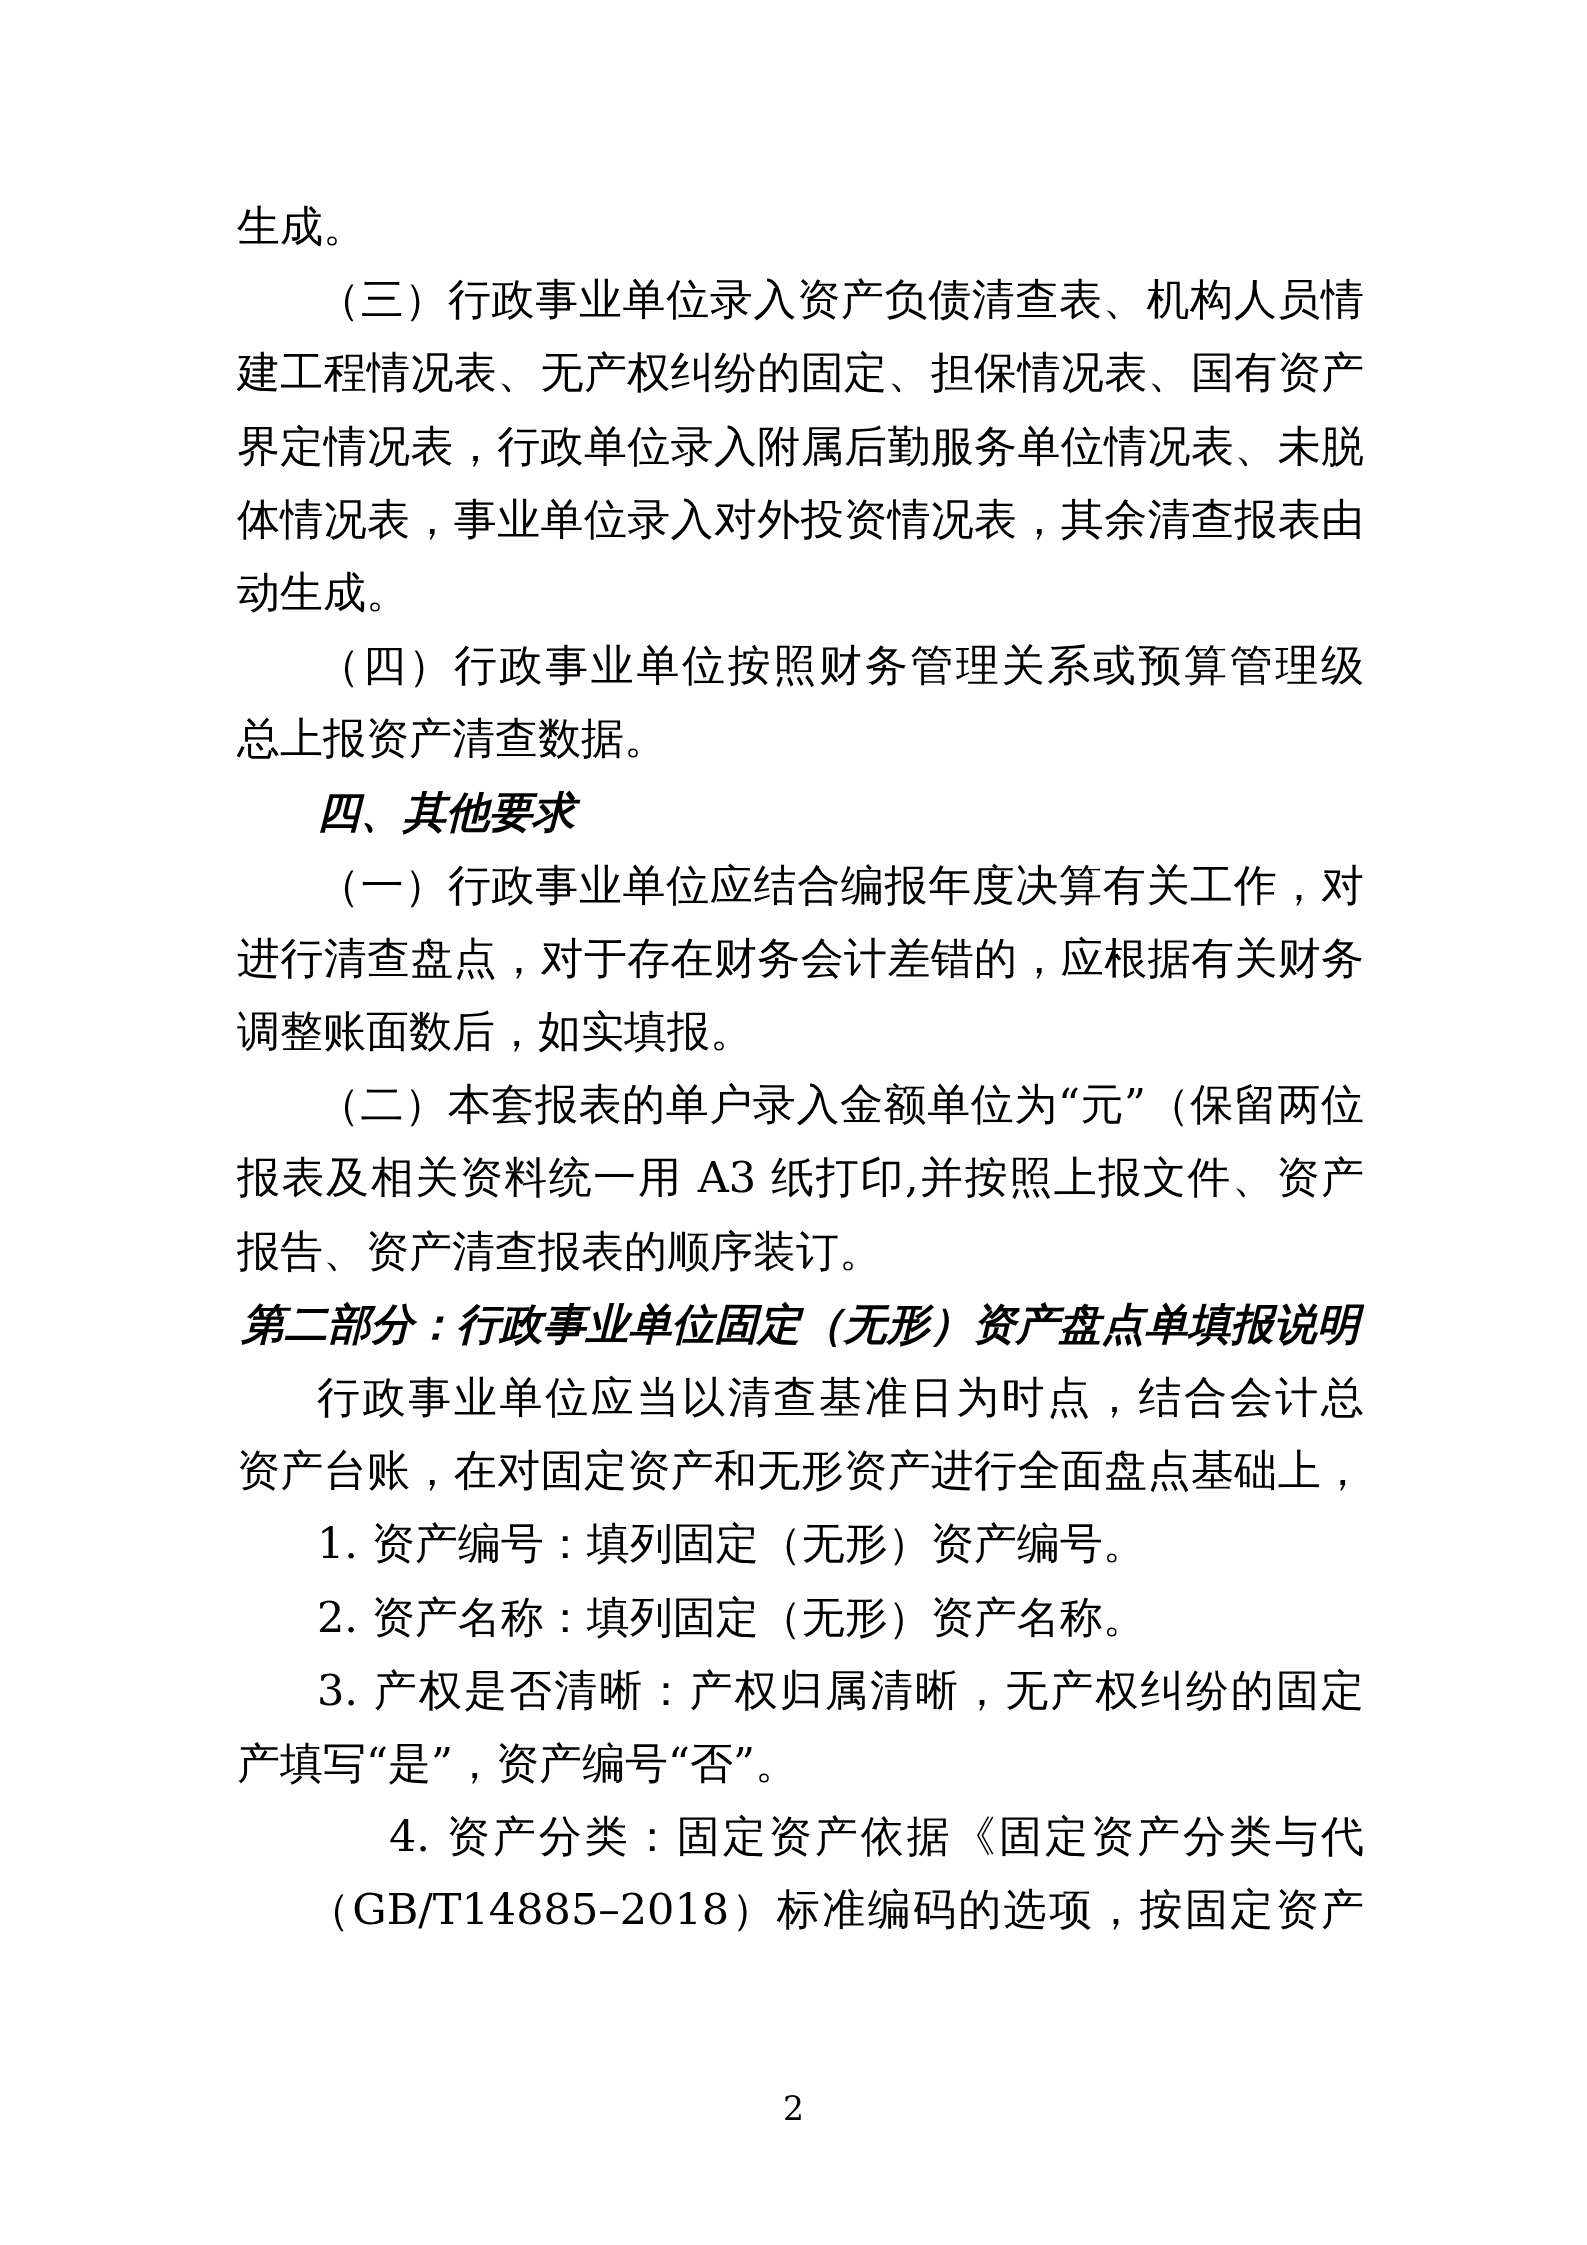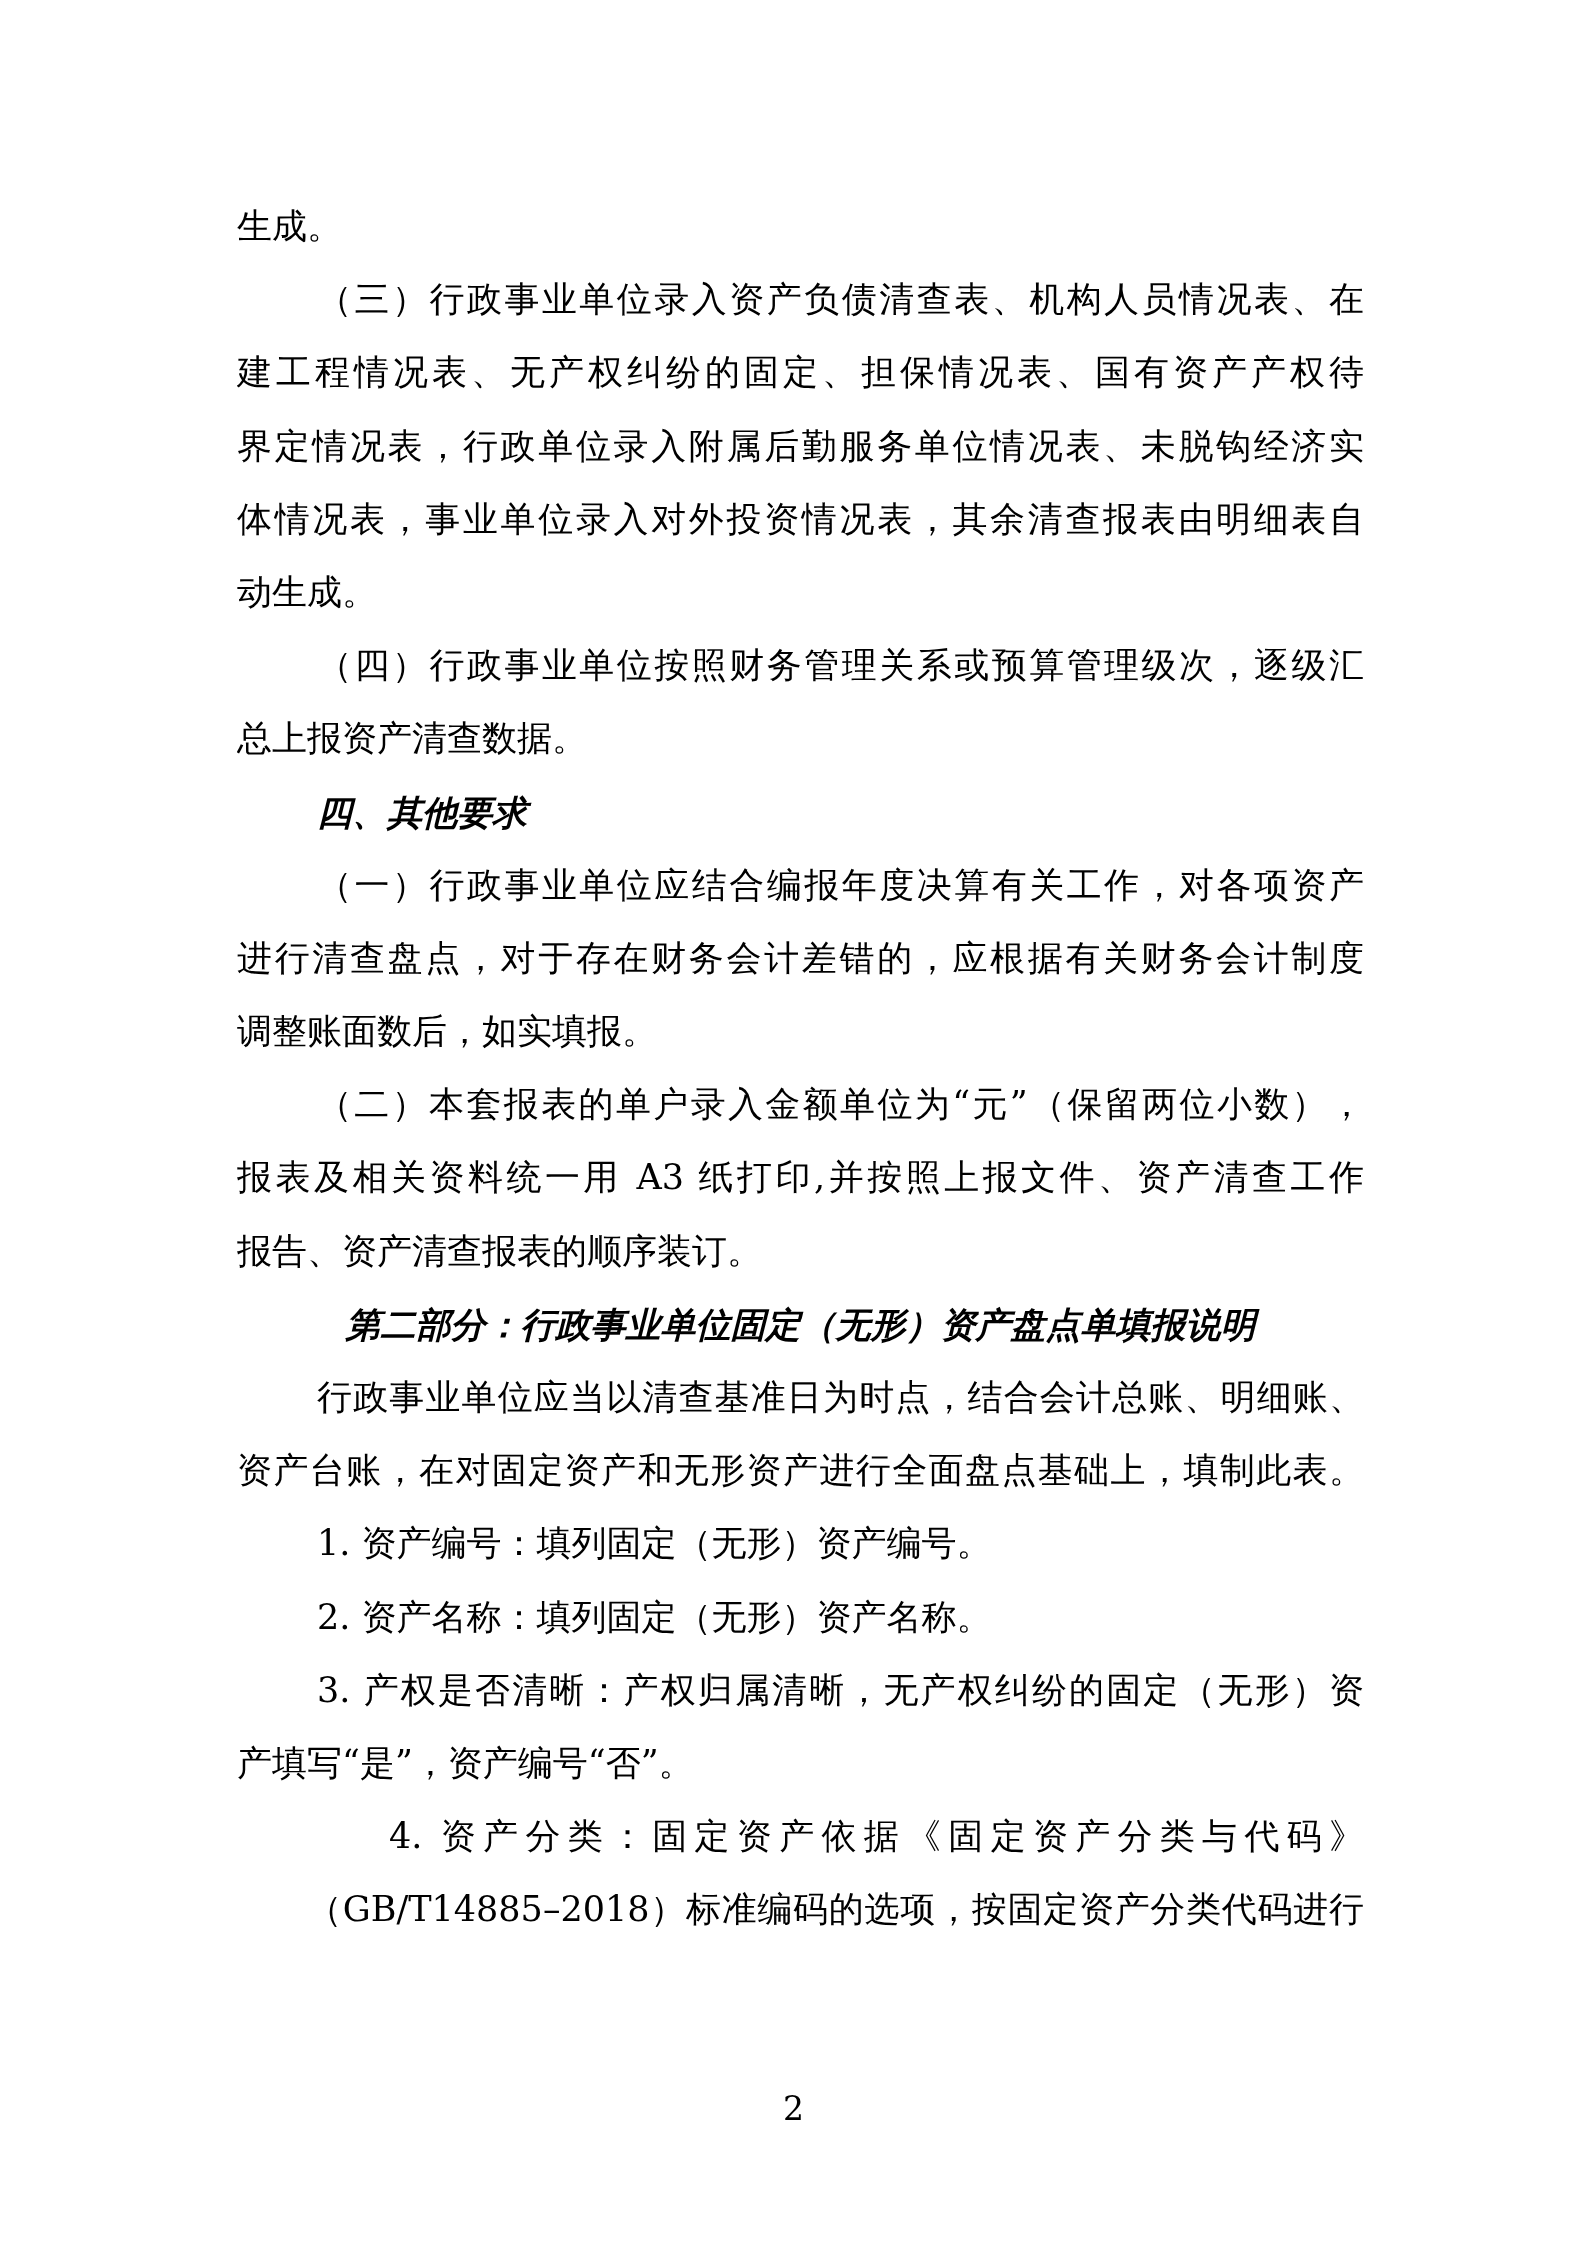--- a/index.html
+++ b/index.html
@@ -12,21 +12,21 @@
     font-family: "DejaVu Serif", "Liberation Serif", serif;
     overflow: hidden;
   }
   .content {
     position: absolute;
     left: 237px;
     top: 190px;
     width: 1127px;
   }
   .line {
-    font-size: 35px;
+    font-size: 43px;
     height: 73.2px;
     line-height: 73.2px;
     overflow: hidden;
     text-align: justify;
     text-align-last: left;
   }
   .stretch { text-align-last: justify; }
   .indent { padding-left: 80px; }
   .indent-lg { padding-left: 152px; }
   .indent-sm { padding-left: 70px; }

